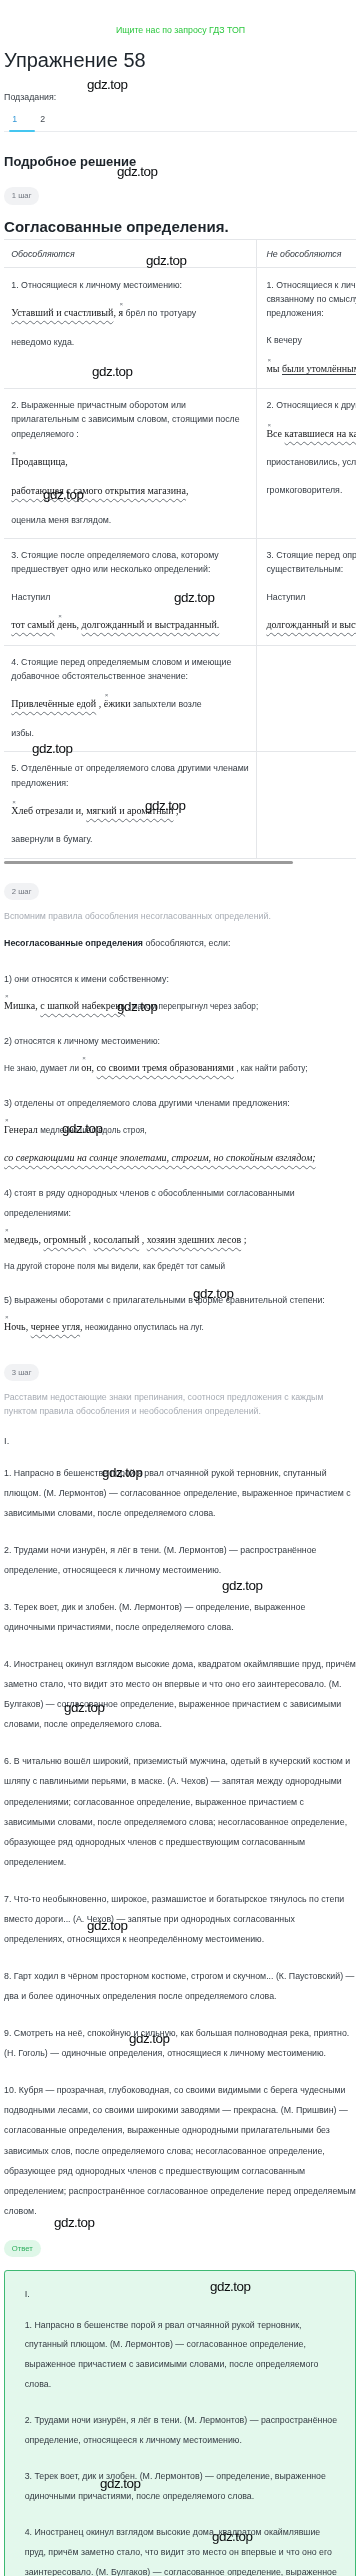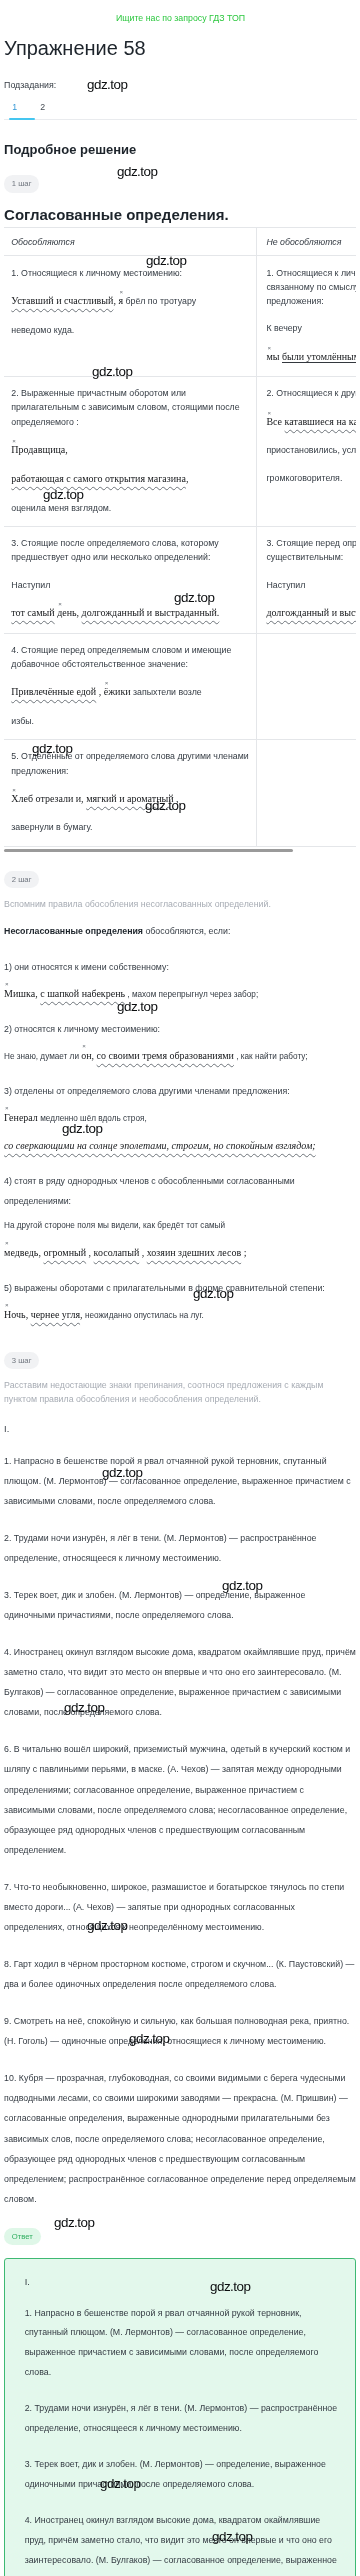--- a/index.html
+++ b/index.html
@@ -1,21 +1,21 @@
 <!DOCTYPE html>
 <html lang="ru" style="font-size:8.2px"><head>
 <meta charset="utf-8">
 <style>
   * { margin:0; padding:0; box-sizing:border-box; }
   html,body { background:#fff; }
   .page { position:relative; width:361px; min-height:2775px; margin:0 auto; background:#fff;
           font-family:"Liberation Sans", sans-serif; color:#343b43; overflow:hidden; }
   .inner { padding:4.1px 4.1px 0 4.1px; }
 
-  .promo { display:block; text-align:center; color:#2bc73e; font-size:8.8px; margin-top:9px; text-decoration:none; cursor:pointer; }
+  .promo { display:block; text-align:center; color:#2bc73e; font-size:8.8px; margin-top:21px; text-decoration:none; cursor:pointer; }
   h1.title { font-size:20px; font-weight:400; color:#1d242b; margin-top:14px; }
   .subtasks { font-size:8.8px; color:#343b43; margin-top:19.6px; }
   .tabs { display:flex; gap:23px; margin-top:12.4px; padding-left:8.2px; font-size:8.8px; position:relative; }
   .tab { cursor:pointer; padding-bottom:7.2px; color:#454c54; }
   .tab.active { color:#3598d6; }
   .tabs-line { border-bottom:0.5px solid #e9ebee; position:relative; }
   .tabs-ind { position:absolute; left:5.2px; top:-1px; width:26px; height:1.5px; background:#45c6f0; border-radius:1px; }
 
   h2.solution { font-size:13px; font-weight:700; color:#1d242b; margin-top:21.6px; }
 
@@ -176,22 +176,22 @@
           <div class="rule-ex">
             <p class="ex-line"><span class="sg-t">Не знаю, думает ли </span><span class="sg-rx">он</span><span class="sg-r">, </span><span class="sg-rw">со своими тремя образованиями</span><span class="sg-t"> , как найти работу;</span></p>
           </div>
           <p class="rule-label">3) отделены от определяемого слова другими членами предложения:</p>
           <div class="rule-ex">
             <p class="ex-line"><span class="sg-rx">Генерал</span><span class="sg-t"> медленно шёл вдоль строя,</span></p>
             <p class="ex-line"><span class="sg-riw">со сверкающими на солнце эполетами, строгим, но спокойным взглядом;</span></p>
           </div>
           <p class="rule-label">4) стоят в ряду однородных членов с обособленными согласованными определениями:</p>
           <div class="rule-ex">
+            <p class="ex-line"><span class="sg-rx">медведь</span><span class="sg-r">, </span><span class="sg-rw">огромный</span><span class="sg-r"> , </span><span class="sg-rw">косолапый</span><span class="sg-r"> , </span><span class="sg-rw">хозяин здешних лесов</span><span class="sg-r"> ;</span></p>
             <p class="ex-line"><span class="sg-t">На другой стороне поля мы видели, как бредёт тот самый</span></p>
-            <p class="ex-line"><span class="sg-rx">медведь</span><span class="sg-r">, </span><span class="sg-rw">огромный</span><span class="sg-r"> , </span><span class="sg-rw">косолапый</span><span class="sg-r"> , </span><span class="sg-rw">хозяин здешних лесов</span><span class="sg-r"> ;</span></p>
           </div>
           <p class="rule-label">5) выражены оборотами с прилагательными в форме сравнительной степени:</p>
           <div class="rule-ex">
             <p class="ex-line"><span class="sg-rx">Ночь</span><span class="sg-r">, </span><span class="sg-rw">чернее угля</span><span class="sg-r">, </span><span class="sg-t">неожиданно опустилась на луг.</span></p>
           </div>
         </div>
     </div>
 
     
     <div>

